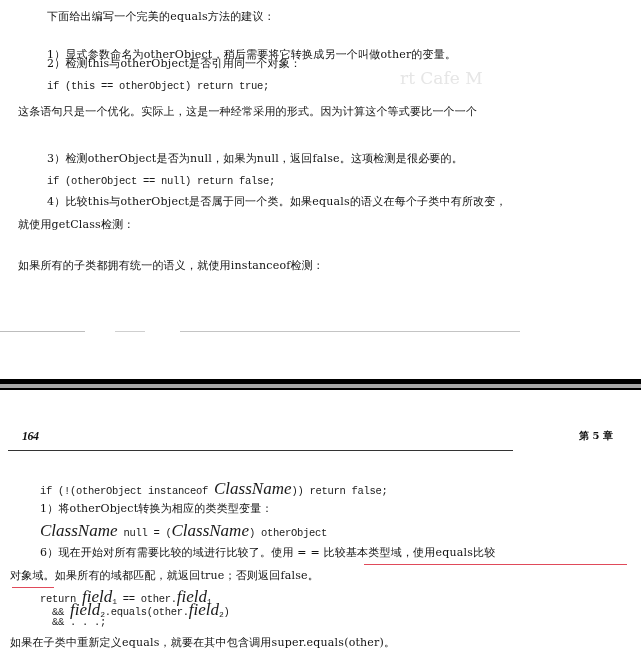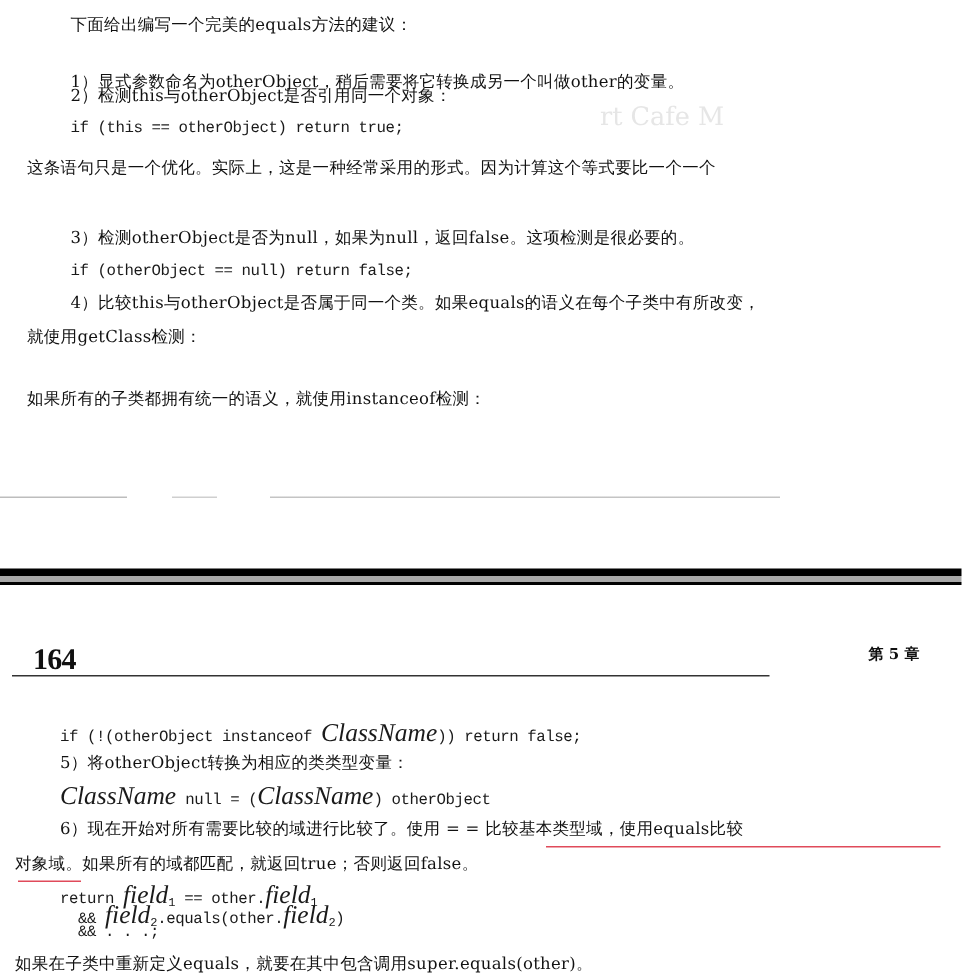--- a/index.html
+++ b/index.html
@@ -61,22 +61,23 @@
       width: 520px;
       height: 1px;
       background: linear-gradient(to right, #bdbdbd 0, #bdbdbd 85px, transparent 85px, transparent 115px, #cfcfcf 115px, #cfcfcf 145px, transparent 145px, transparent 180px, #c4c4c4 180px);
     }
 
     .page-number {
       position: absolute;
       left: 22px;
       top: 429px;
       font-family: "Liberation Serif", serif;
+      font-style: italic;
       font-weight: bold;
-      font-size: 20px;
+      font-size: 12px;
       letter-spacing: -0.5px;
     }
     .chapter-label {
       position: absolute;
       right: 28px;
       top: 429px;
       font-family: "DejaVu Serif", serif;
       font-weight: bold;
       font-size: 10px;
     }
@@ -129,21 +130,21 @@
 <div class="page page-bottom"></div>
 
 <div class="page-number">164</div>
 <div class="chapter-label">第 5 章</div>
 <div class="header-rule" style="width:505px; left:8px;"></div>
 
 <div class="code" style="left:40px; top:482px;">
   <span>if (!(otherObject instanceof </span><i>ClassName</i><span>)) return false;</span>
 </div>
 
-<div class="line" style="left:40px; top:500px;">5）将otherObject转换为相应的类类型变量：</div>
+<div class="line" style="left:40px; top:500px;">1）将otherObject转换为相应的类类型变量：</div>
 
 <div class="code" style="left:40px; top:524px;">
   <i>ClassName</i><span> null = (</span><i>ClassName</i><span>) otherObject</span>
 </div>
 
 <div class="line" style="left:40px; top:544px;">6）现在开始对所有需要比较的域进行比较了。使用 = = 比较基本类型域，使用equals比较</div>
 <div class="red-underline" style="left:364px; top:564px; width:263px;"></div>
 <div class="line" style="left:10px; top:567px;">对象域。如果所有的域都匹配，就返回true；否则返回false。</div>
 <div class="red-underline" style="left:12px; top:587px; width:42px;"></div>
 

